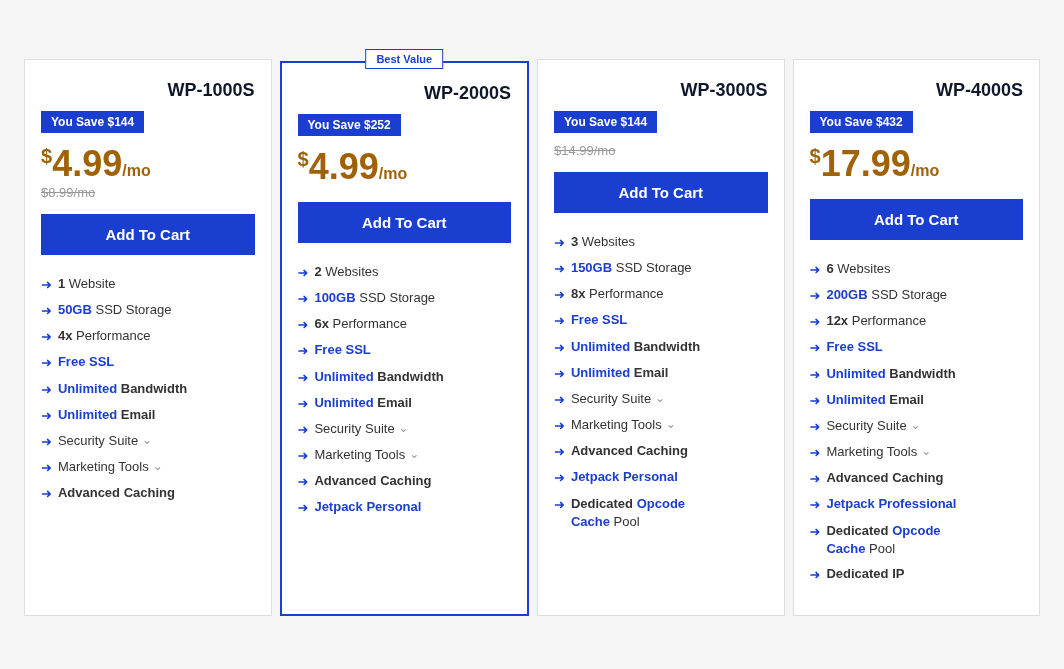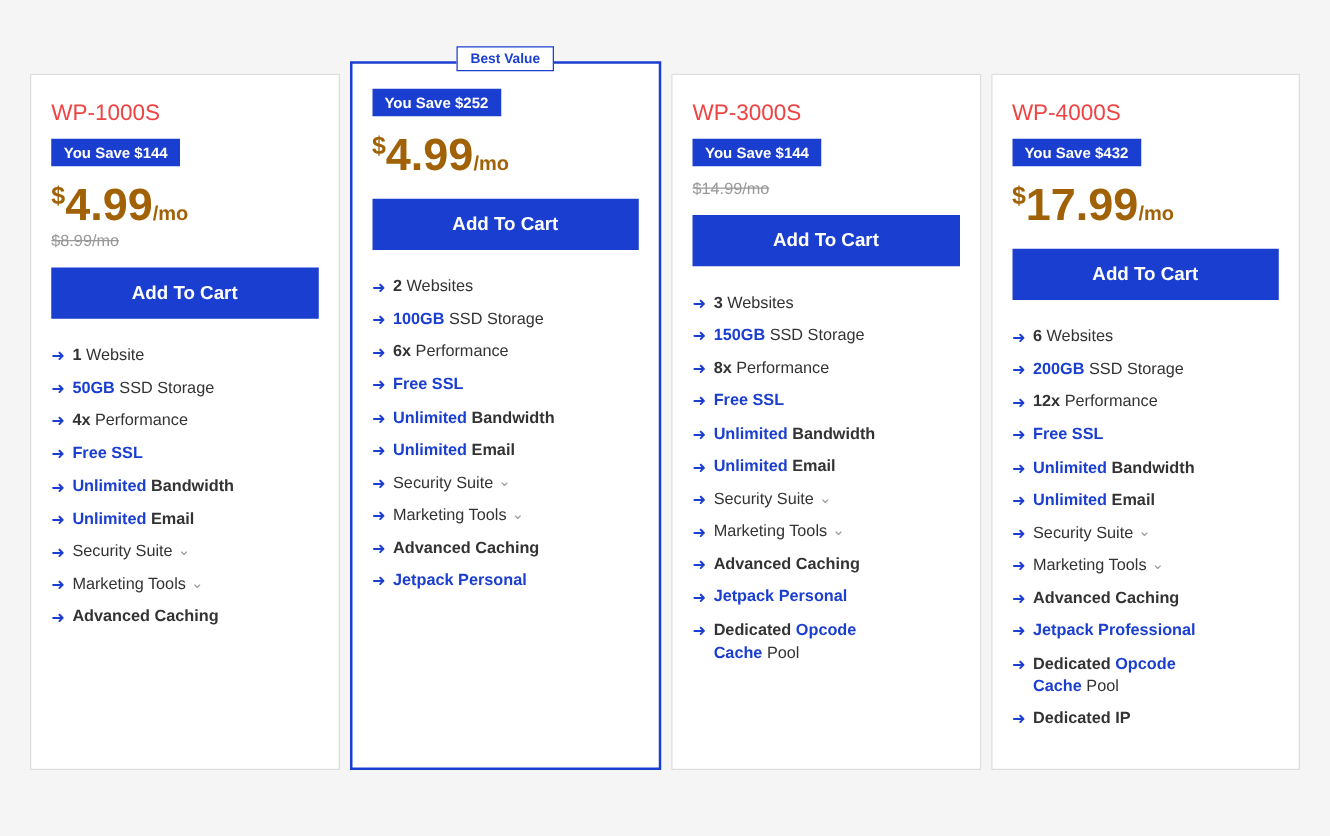--- a/index.html
+++ b/index.html
@@ -22,40 +22,40 @@
     .plan-card {
       background: #fff;
       border: 1px solid #ddd;
       flex: 1;
       padding: 20px 16px 24px;
       position: relative;
       margin: 10px 4px 4px;
     }
     .plan-card.featured {
       border: 2px solid #1a3ecf;
-      margin-top: 0;
+      margin-top: 12px;
     }
     .best-value-badge {
       position: absolute;
       top: -14px;
       left: 50%;
       transform: translateX(-50%);
       background: #fff;
       border: 1px solid #1a3ecf;
       color: #1a3ecf;
       font-size: 11px;
       font-weight: bold;
       padding: 3px 10px;
       white-space: nowrap;
     }
     .plan-name {
-      text-align: left;
+      text-align: right;
       font-size: 18px;
-      font-weight: 400;
-      color: #ef4444;
+      font-weight: 700;
+      color: #0f172a;
       margin-bottom: 10px;
     }
     .savings-badge {
       background: #1a3ecf;
       color: #fff;
       font-size: 12px;
       font-weight: bold;
       padding: 4px 10px;
       display: inline-block;
       margin-bottom: 10px;
@@ -178,21 +178,21 @@
               <span>Marketing Tools</span>
               <span class="chevron">⌄</span>
             </span>
           </span>
         </li>
         <li>
           <span class="arrow">➜</span>
           <span class="feature-text"><strong>Advanced Caching</strong></span>
         </li>
       </ul></div>
-    <div class="plan-card featured"><div class="best-value-badge">Best Value</div><div class="savings-badge">You Save $252</div><div class="price-area">
+    <div class="plan-card featured"><div class="best-value-badge">Best Value</div><div class="plan-name">WP-2000S</div><div class="savings-badge">You Save $252</div><div class="price-area">
     <div class="price-main">
       <span class="dollar">$</span>4.99<span class="per-mo">/mo</span>
     </div>
   </div><button class="add-to-cart-btn">Add To Cart</button><ul class="features-list">
         <li>
           <span class="arrow">➜</span>
           <span class="feature-text"><strong>2</strong> Websites</span>
         </li>
         <li>
           <span class="arrow">➜</span>

